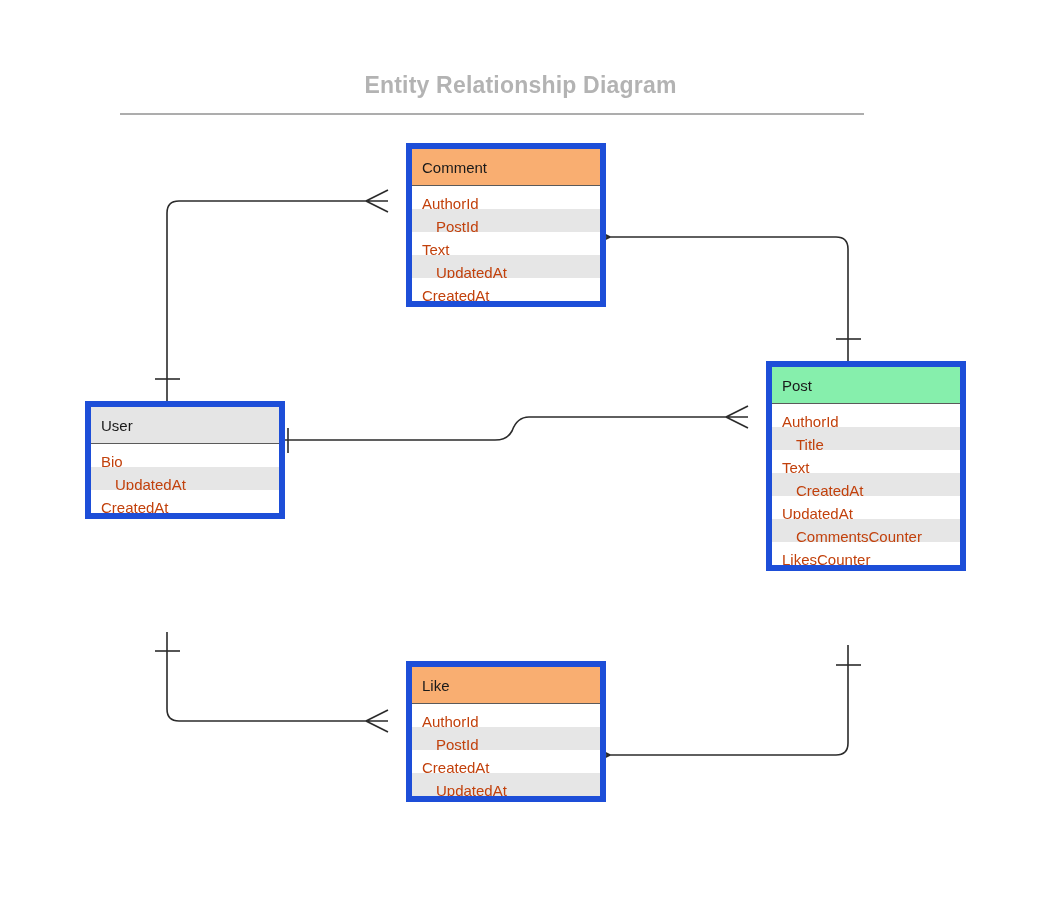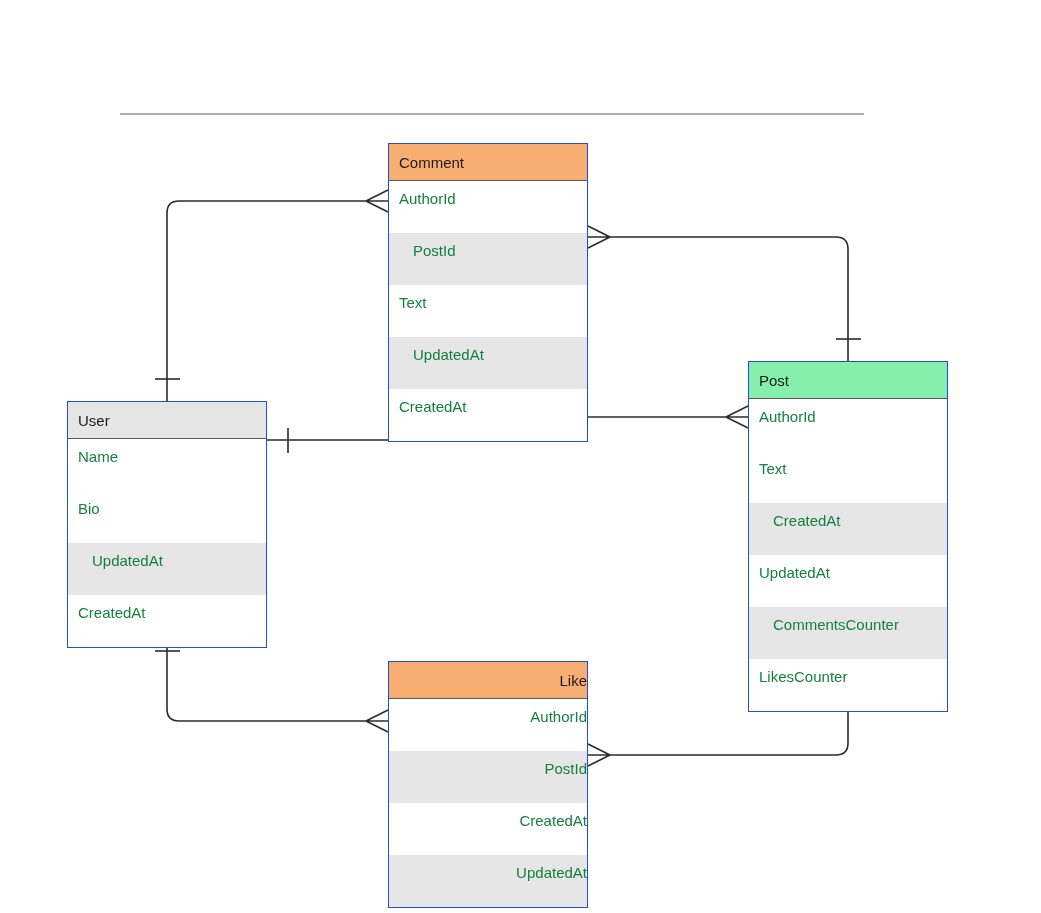--- a/index.html
+++ b/index.html
@@ -37,41 +37,42 @@
     top: 113px;
     width: 744px;
     height: 2px;
     background: #adadad;
   }
 
   
   .entity {
     position: absolute;
     box-sizing: border-box;
-    border: 1px solid #1d4ed8;
+    border: 6px solid #1d4ed8;
     background: #ffffff;
+    margin-left: 18px;
   }
   .entity-header {
     box-sizing: border-box;
     height: 37px;
     line-height: 37px;
     padding-left: 10px;
     font-size: 15px;
     color: #1a1a1a;
     border-bottom: 1px solid #5a5a5a;
     white-space: nowrap;
     overflow: hidden;
   }
   .entity-row {
     box-sizing: border-box;
-    height: 52px;
+    height: 23px;
     line-height: 35px;
     padding-left: 10px;
     font-size: 15px;
-    color: #15803d;
+    color: #c2410c;
     white-space: nowrap;
     overflow: hidden;
   }
   .entity-row.alt {
     background: #e6e6e6;
     padding-left: 24px;
   }
 
   
   #connectors {
@@ -89,20 +90,21 @@
     stroke-width: 1.6;
     stroke-linecap: butt;
     stroke-linejoin: round;
   }
 </style>
 </head>
 <body>
 
 <div id="canvas">
 
+  <div id="diagram-title">Entity Relationship Diagram</div>
   <div id="title-rule"></div>
 
   <svg id="connectors" viewBox="0 0 1041 913" width="1041" height="913">
       <g>
         <path d="M 167 401 L 167 213 Q 167 201 179 201 L 366 201"></path>
         <line x1="155" y1="379" x2="180" y2="379"></line>
         <path d="M 388 190 L 366 201 M 388 212 L 366 201 M 388 201 L 366 201"></path>
       </g>
       <g>
         <path d="M 610 237 L 836 237 Q 848 237 848 249 L 848 361"></path>
@@ -130,35 +132,35 @@
       <div class="entity" style="left: 388px; top: 143px; width: 200px;">
         <div class="entity-header" style="background: rgb(249, 174, 113);">Comment</div>
         <div class="entity-row">AuthorId</div>
         <div class="entity-row alt">PostId</div>
         <div class="entity-row">Text</div>
         <div class="entity-row alt">UpdatedAt</div>
         <div class="entity-row">CreatedAt</div>
       </div>
       <div class="entity" style="left: 67px; top: 401px; width: 200px;">
         <div class="entity-header" style="background: #e5e5e5;">User</div>
-        <div class="entity-row">Name</div>
         <div class="entity-row">Bio</div>
         <div class="entity-row alt">UpdatedAt</div>
         <div class="entity-row">CreatedAt</div>
       </div>
       <div class="entity" style="left: 748px; top: 361px; width: 200px;">
         <div class="entity-header" style="background: #86efac;">Post</div>
         <div class="entity-row">AuthorId</div>
+        <div class="entity-row alt">Title</div>
         <div class="entity-row">Text</div>
         <div class="entity-row alt">CreatedAt</div>
         <div class="entity-row">UpdatedAt</div>
         <div class="entity-row alt">CommentsCounter</div>
         <div class="entity-row">LikesCounter</div>
       </div>
-      <div class="entity" style="left: 388px; top: 661px; width: 200px; text-align: right;">
+      <div class="entity" style="left: 388px; top: 661px; width: 200px;">
         <div class="entity-header" style="background: rgb(249, 174, 113);">Like</div>
         <div class="entity-row">AuthorId</div>
         <div class="entity-row alt">PostId</div>
         <div class="entity-row">CreatedAt</div>
         <div class="entity-row alt">UpdatedAt</div>
       </div>
     </div>
 
 </div>
 

